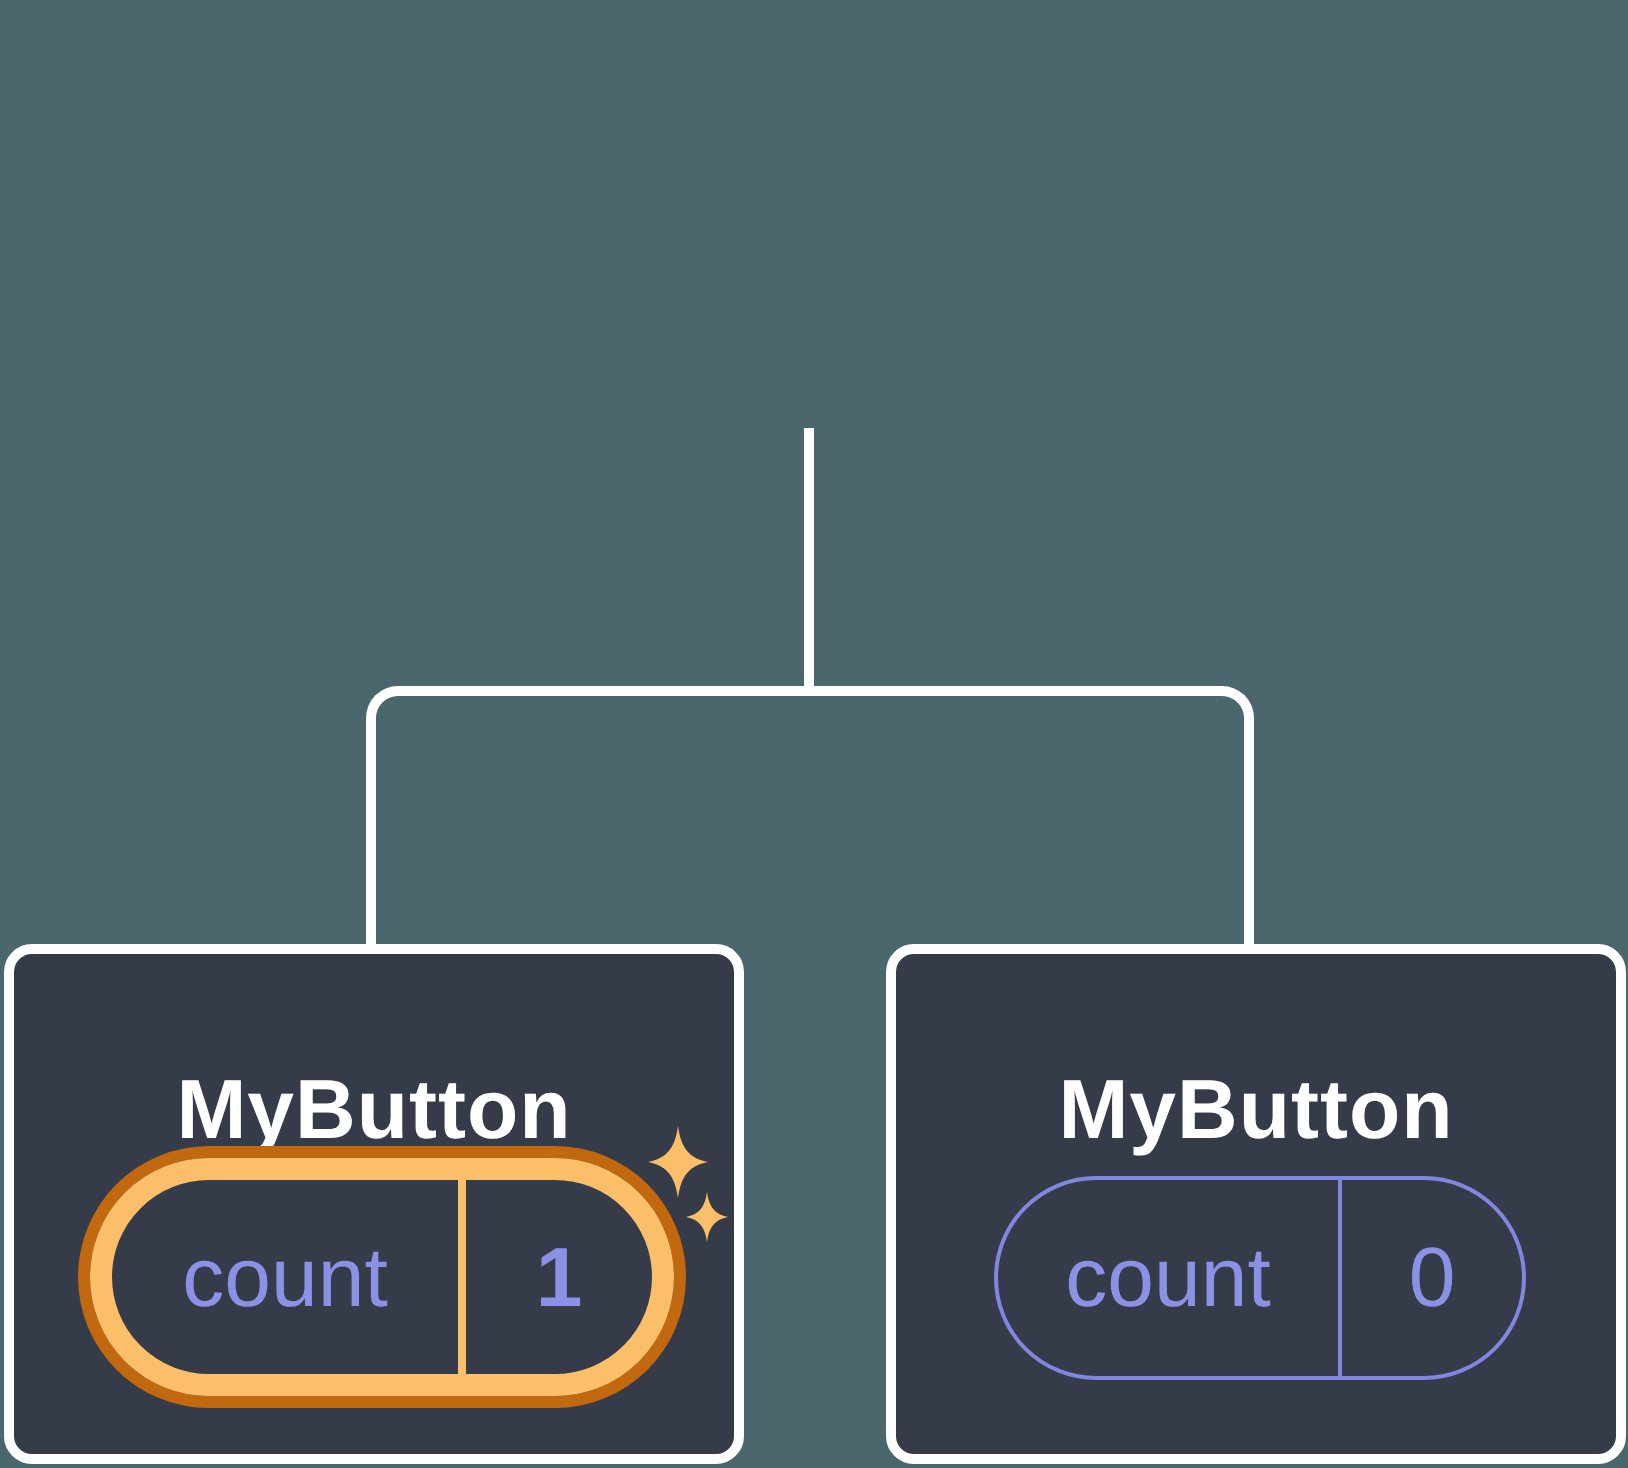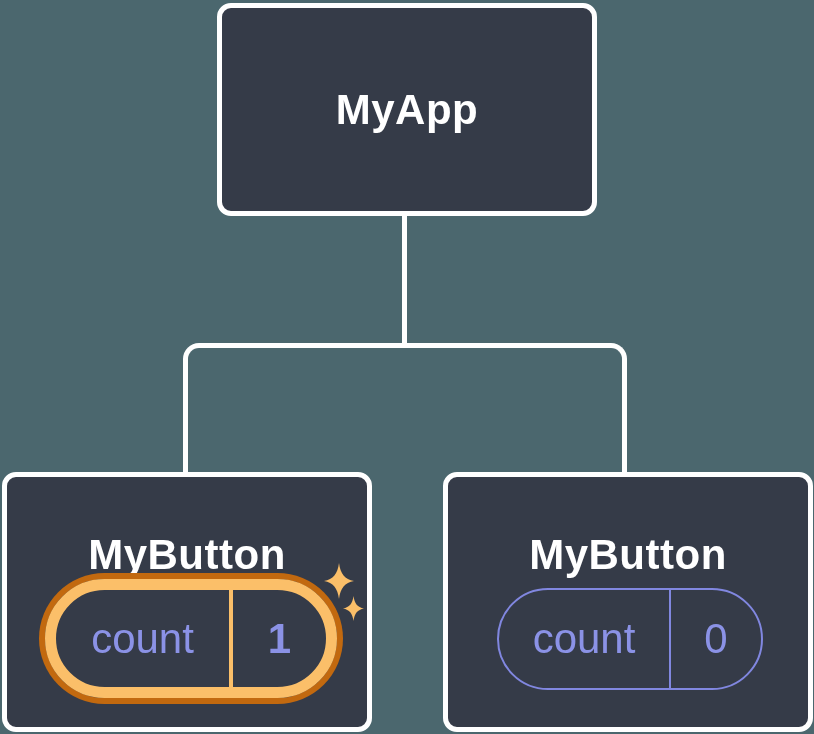--- a/index.html
+++ b/index.html
@@ -99,23 +99,20 @@
   .sparkle-small { left: 336px; top: 119px; width: 21px; height: 25px; }
 </style>
 </head>
 <body>
 
 <div class="canvas">
 
   <div class="connector-stem"></div>
   <div class="connector-branch"></div>
 
-  <div class="node node-root">
-    <div class="node-title">MyApp</div>
-  </div>
 
   <div class="node node-child-left">
     <div class="node-title child-title">MyButton</div>
 
     <div class="pill pill-highlighted">
       <div class="pill-cell cell-label">count</div>
       <div class="divider"></div>
       <div class="pill-cell cell-value">1</div>
     </div>
 

